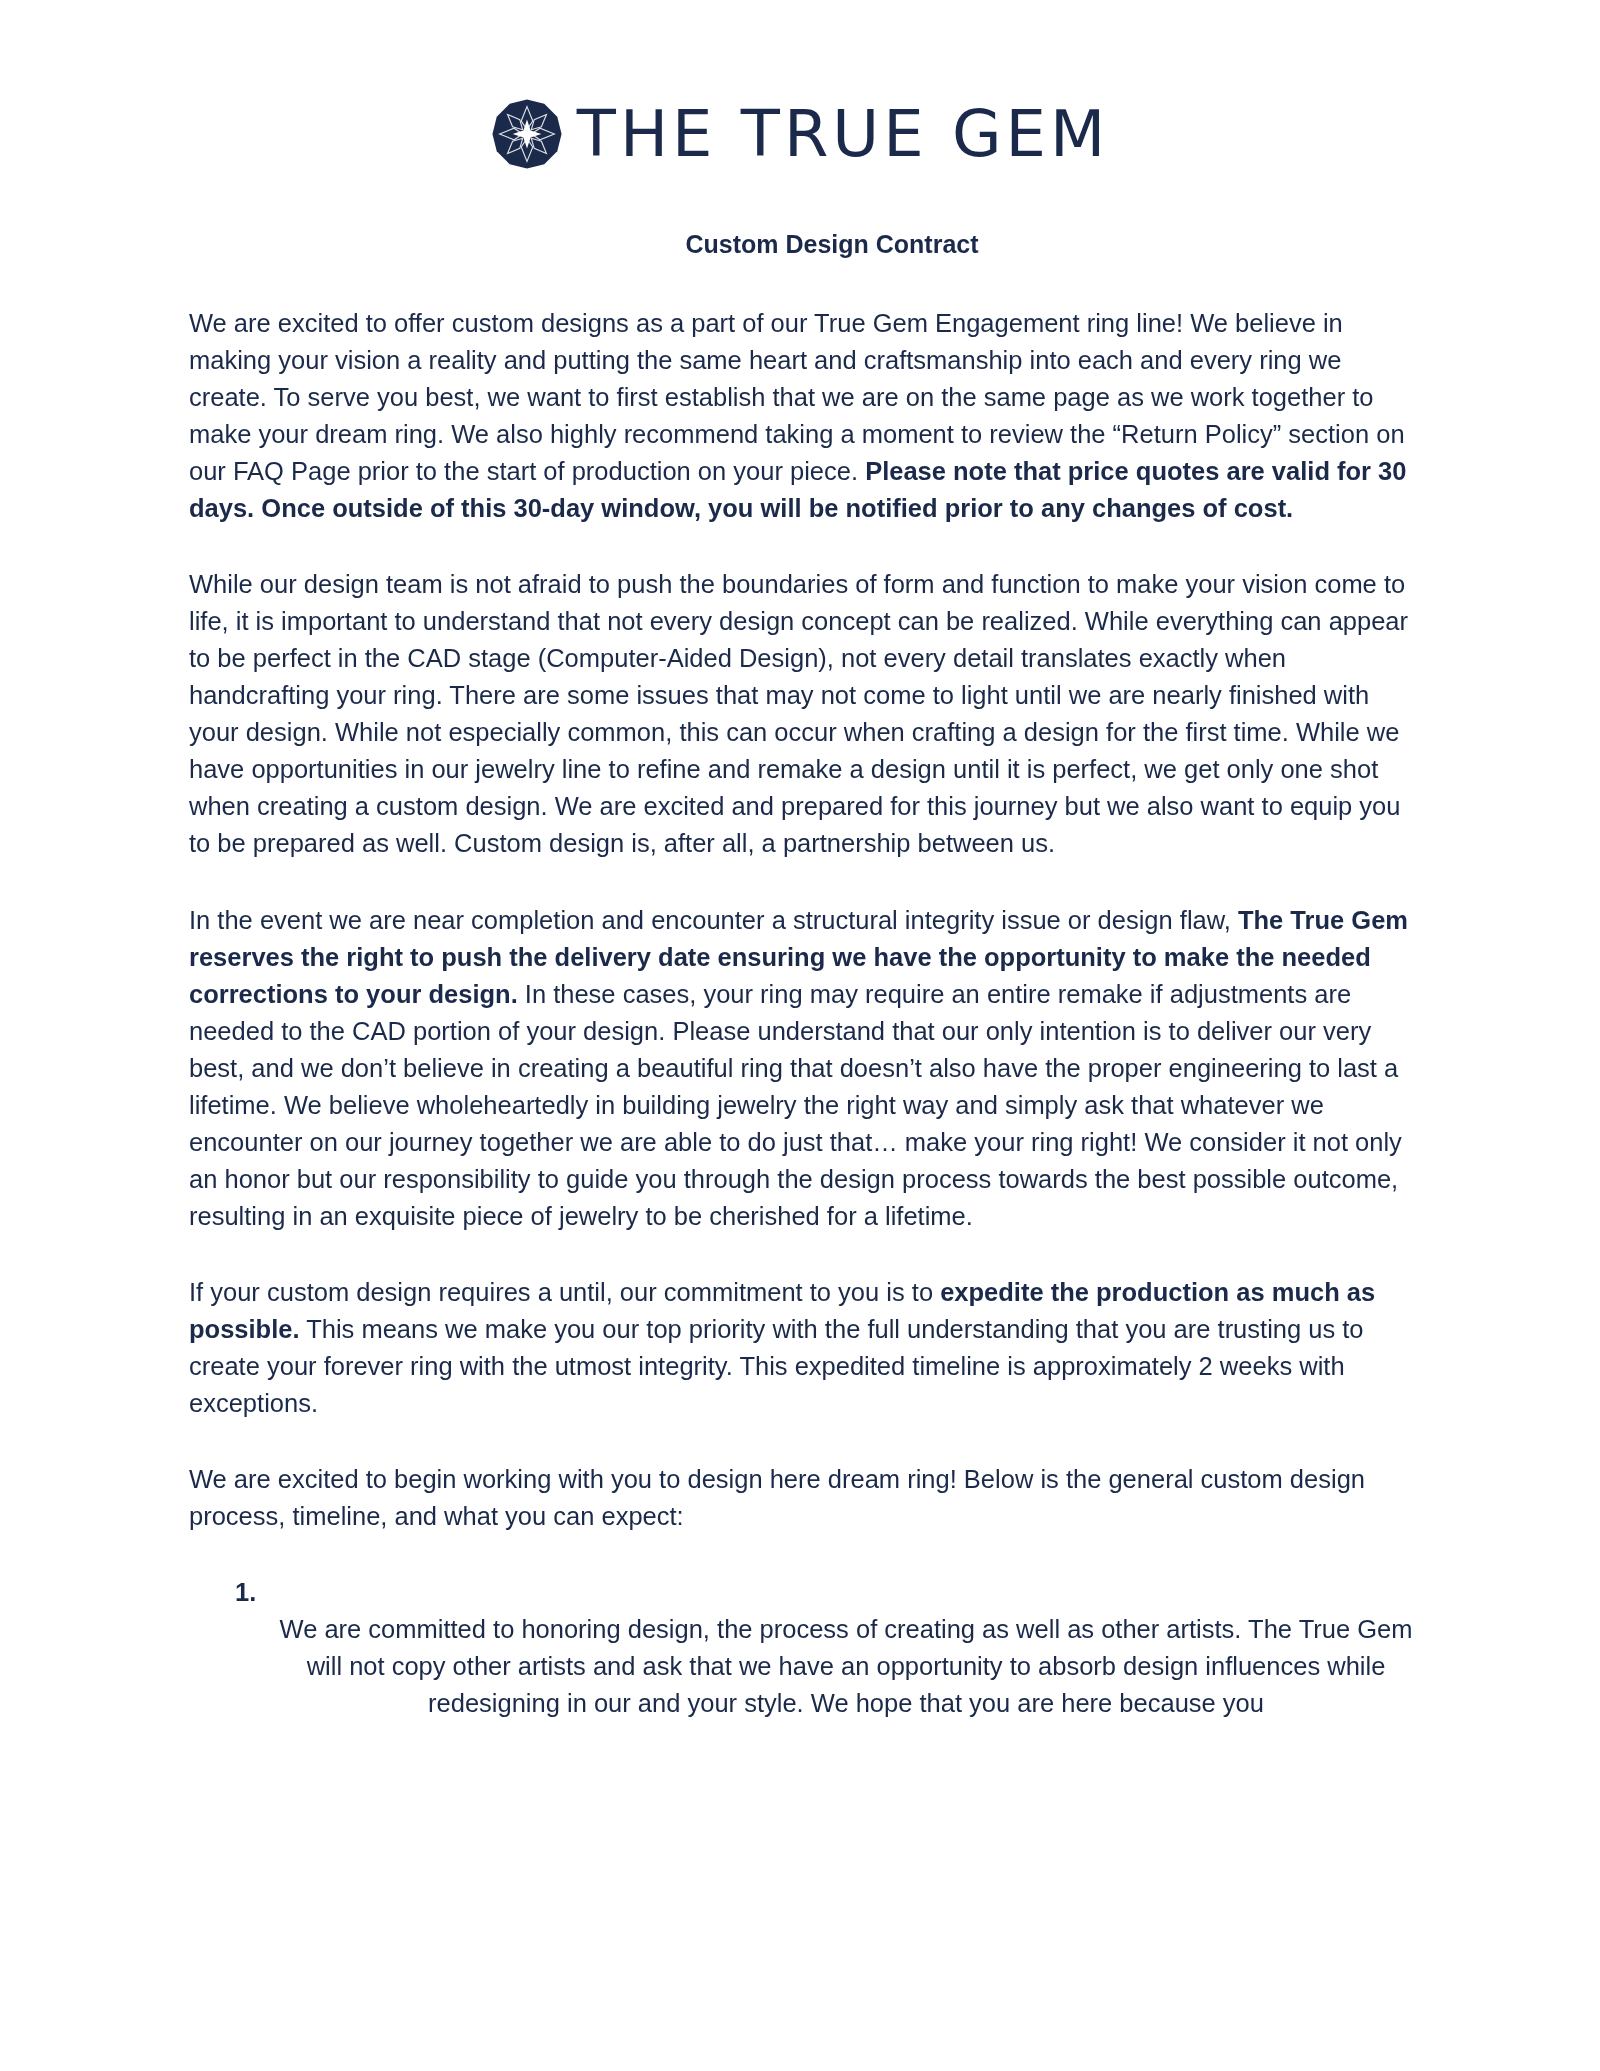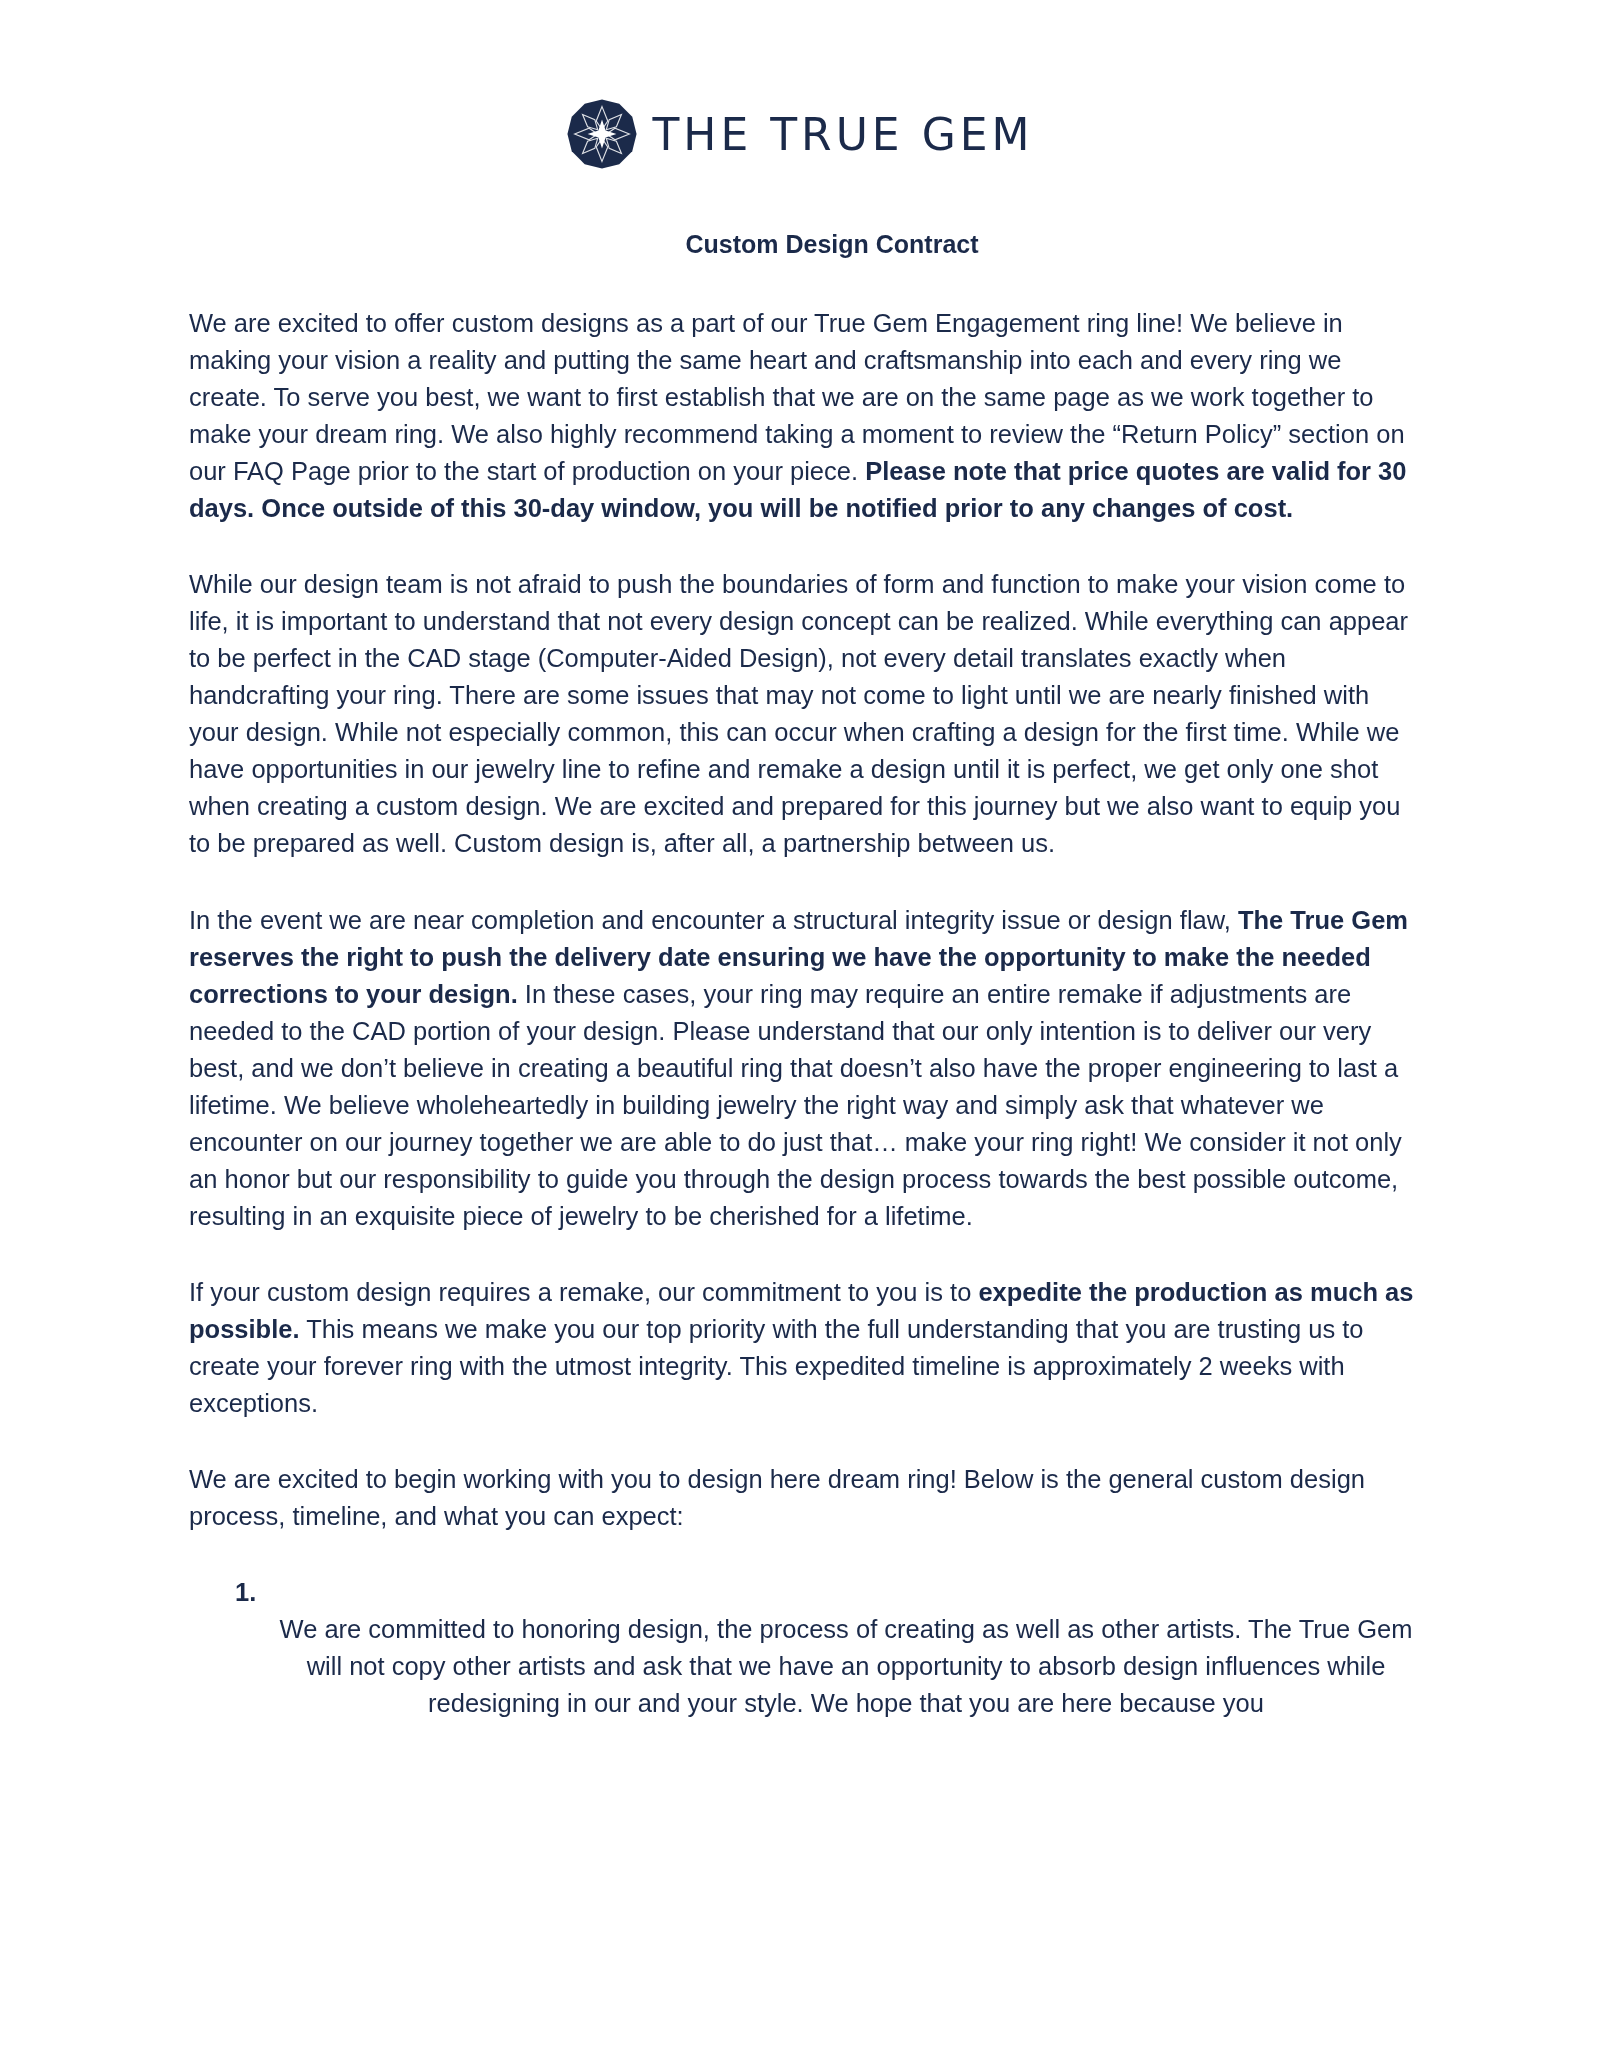--- a/index.html
+++ b/index.html
@@ -1,20 +1,20 @@
 <!DOCTYPE html>
 <html><head>
 <meta charset="utf-8">
 <style>
   html,body{margin:0;padding:0;background:#ffffff;}
   body{width:1600px;height:2071px;position:relative;overflow:hidden;
     font-family:"Liberation Sans",sans-serif;color:#1b2a4a;}
   .logo{position:absolute;top:96px;left:0;width:1600px;height:76px;display:flex;justify-content:center;align-items:center;gap:14px;}
   .logo svg{width:72px;height:72px;}
-  .logo-text{font-family:"DejaVu Sans",sans-serif;font-weight:200;font-size:44px;letter-spacing:4px;color:#1b2a4a;-webkit-text-stroke:0px;font-weight:normal;transform:scaleX(1.0);}
+  .logo-text{font-family:"DejaVu Sans",sans-serif;font-weight:200;font-size:64px;letter-spacing:4px;color:#1b2a4a;-webkit-text-stroke:0px;font-weight:normal;transform:scaleX(1.0);}
   .title{position:absolute;top:230px;left:0;width:1600px;text-align:center;font-weight:bold;font-size:25px;margin-left:32px;}
   .content{position:absolute;left:189px;top:305px;width:1230px;font-size:25.5px;line-height:37px;}
   .content p{margin:0 0 39.3px 0;}
   .content b{font-weight:bold;}
   .list{margin:0;padding:0;list-style:none;}
   .item-head{font-weight:bold;display:flex;margin-left:46px;}
   .item-num{width:47px;}
   .item-body{margin-left:84px;text-align:center;}
 </style>
 </head>
@@ -42,21 +42,21 @@
 
 <div class="content">
   <p>
     <span>We are excited to offer custom designs as a part of our True Gem Engagement ring line! We believe in making your vision a reality and putting the same heart and craftsmanship into each and every ring we create. To serve you best, we want to first establish that we are on the same page as we work together to make your dream ring. We also highly recommend taking a moment to review the “Return Policy” section on our FAQ Page prior to the start of production on your piece. </span><b>Please note that price quotes are valid for 30 days. Once outside of this 30-day window, you will be notified prior to any changes of cost.</b>
   </p>
   <p>While our design team is not afraid to push the boundaries of form and function to make your vision come to life, it is important to understand that not every design concept can be realized. While everything can appear to be perfect in the CAD stage (Computer-Aided Design), not every detail translates exactly when handcrafting your ring. There are some issues that may not come to light until we are nearly finished with your design. While not especially common, this can occur when crafting a design for the first time. While we have opportunities in our jewelry line to refine and remake a design until it is perfect, we get only one shot when creating a custom design. We are excited and prepared for this journey but we also want to equip you to be prepared as well. Custom design is, after all, a partnership between us.</p>
   <p>
     <span>In the event we are near completion and encounter a structural integrity issue or design flaw, </span><b>The True Gem reserves the right to push the delivery date ensuring we have the opportunity to make the needed corrections to your design.</b><span> In these cases, your ring may require an entire remake if adjustments are needed to the CAD portion of your design. Please understand that our only intention is to deliver our very best, and we don’t believe in creating a beautiful ring that doesn’t also have the proper engineering to last a lifetime. We believe wholeheartedly in building jewelry the right way and simply ask that whatever we encounter on our journey together we are able to do just that… make your ring right! We consider it not only an honor but our responsibility to guide you through the design process towards the best possible outcome, resulting in an exquisite piece of jewelry to be cherished for a lifetime.</span>
   </p>
   <p>
-    <span>If your custom design requires a remake, our commitment to you is to </span><b>expedite the production as much as possible.</b><span> This means we make you our top priority with the full understanding that you are trusting us to create your forever ring with the utmost integrity. This expedited timeline is approximately 2 weeks with exceptions.</span>
+    <span>If your custom design requires a until, our commitment to you is to </span><b>expedite the production as much as possible.</b><span> This means we make you our top priority with the full understanding that you are trusting us to create your forever ring with the utmost integrity. This expedited timeline is approximately 2 weeks with exceptions.</span>
   </p>
   <p>We are excited to begin working with you to design here dream ring! Below is the general custom design process, timeline, and what you can expect:</p>
   <ol class="list">
     <li>
       <div class="item-head">
         <span class="item-num">1.</span>
       </div>
       <div class="item-body">We are committed to honoring design, the process of creating as well as other artists. The True Gem will not copy other artists and ask that we have an opportunity to absorb design influences while redesigning in our and your style. We hope that you are here because you</div>
     </li>
   </ol>

